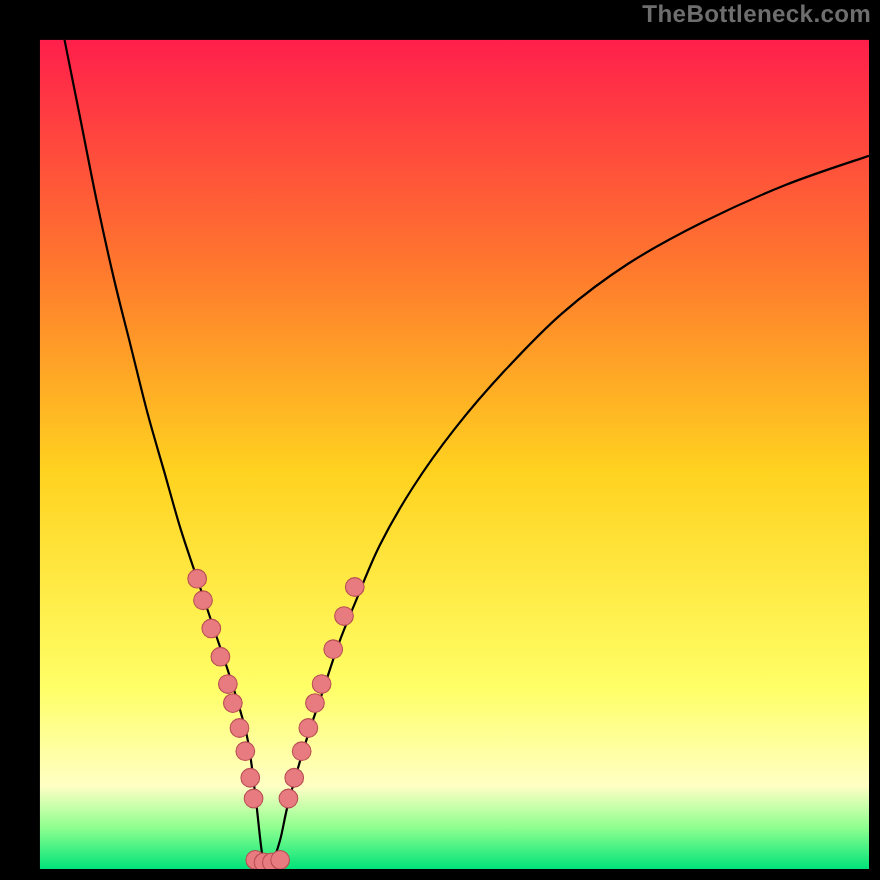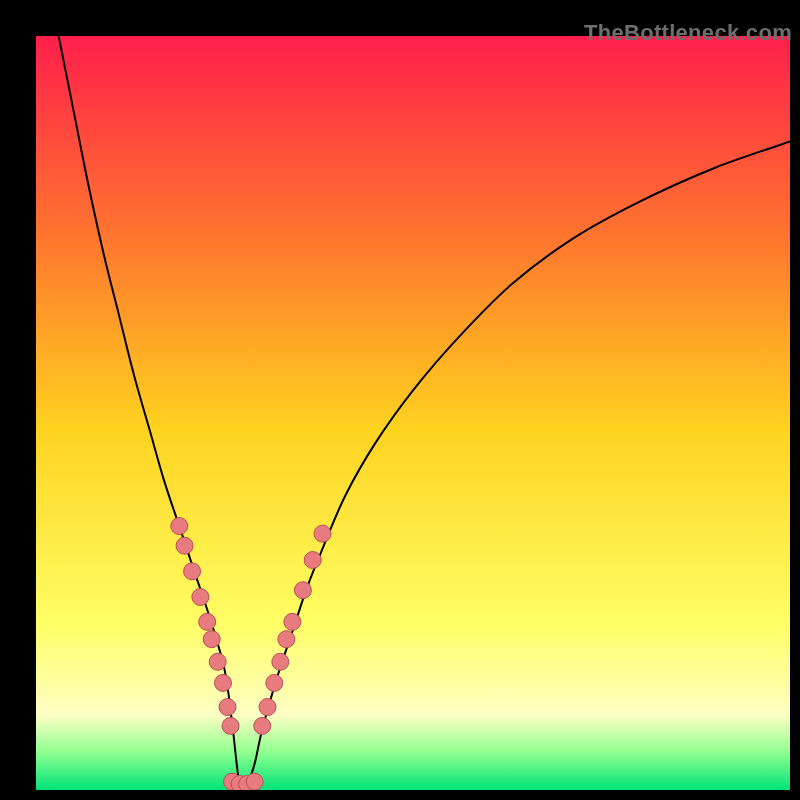--- a/index.html
+++ b/index.html
@@ -20,21 +20,21 @@
   .plot-area {
     position: absolute;
     left: 36px;
     top: 36px;
     width: 754px;
     height: 754px;
     overflow: hidden;
   }
   .watermark {
     position: absolute;
-    top: 20px;
+    top: 0;
     right: 8px;
     color: #6e6e6e;
     font-size: 22px;
     font-weight: 600;
     letter-spacing: 0.3px;
     user-select: none;
   }
   svg { display: block; }
 </style>
 </head>

